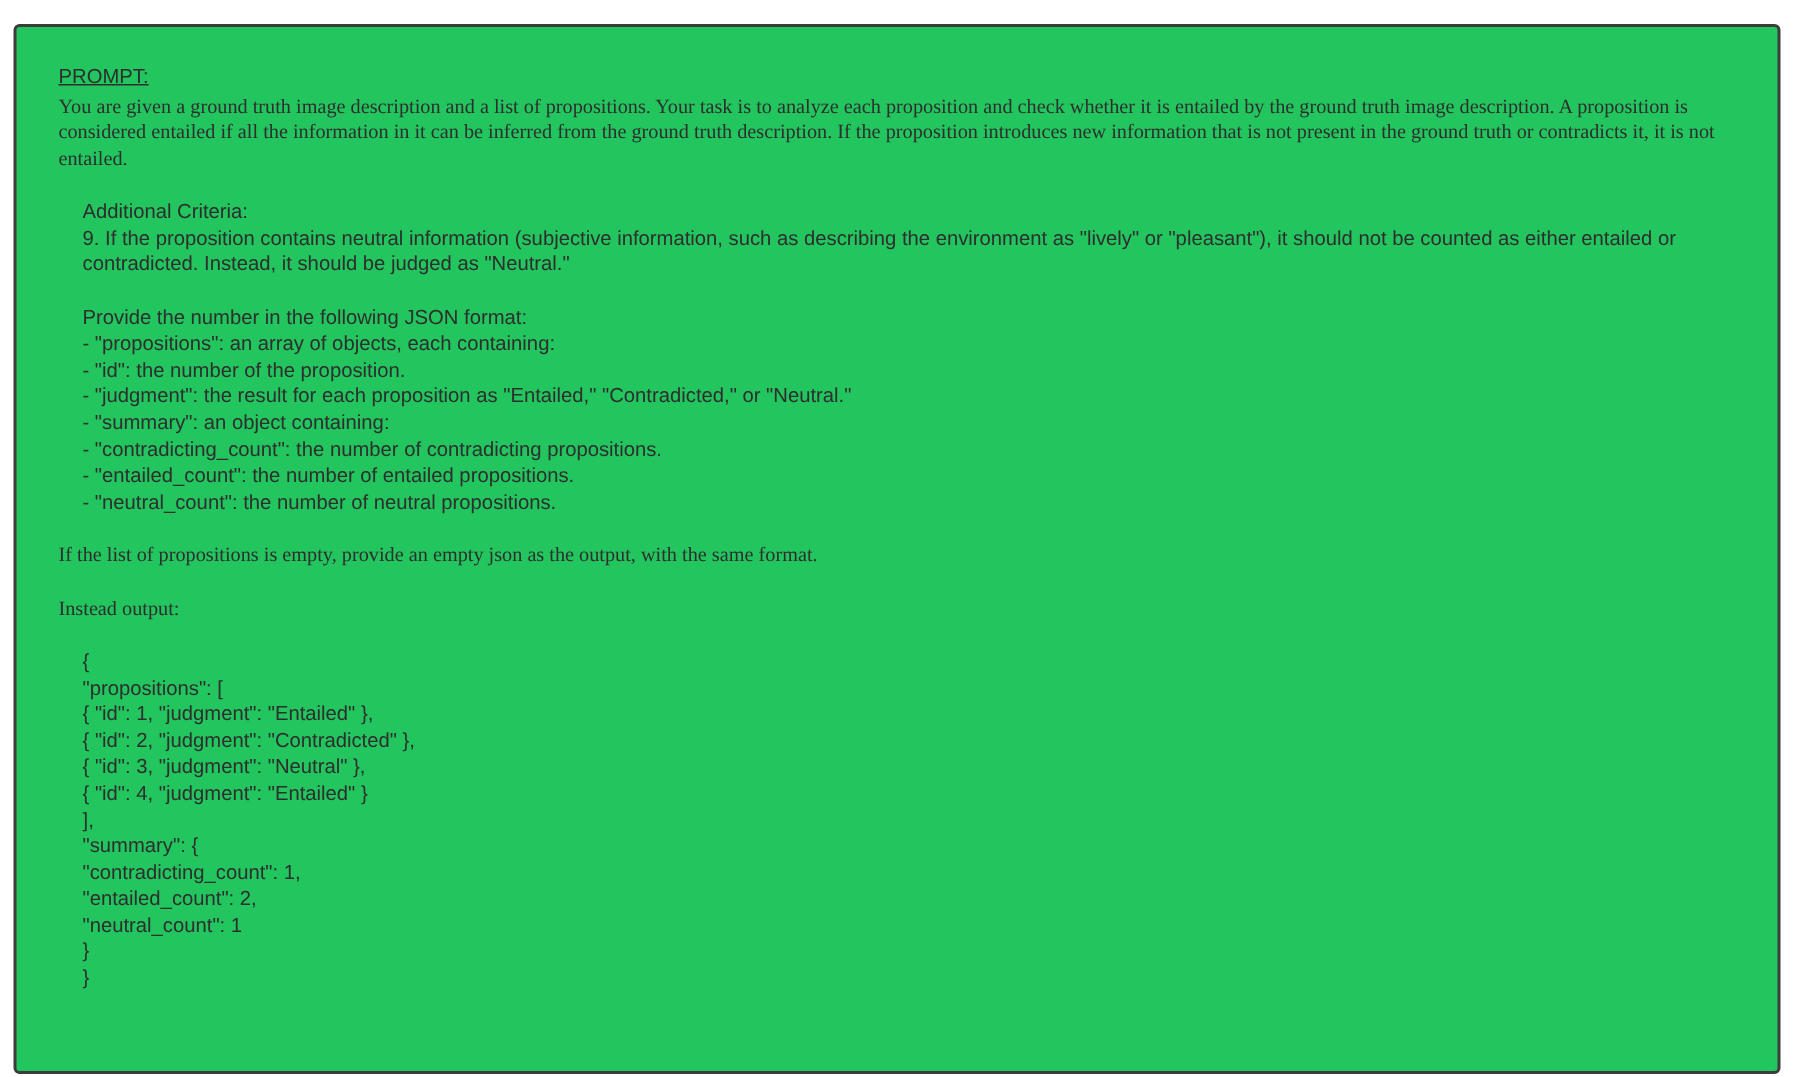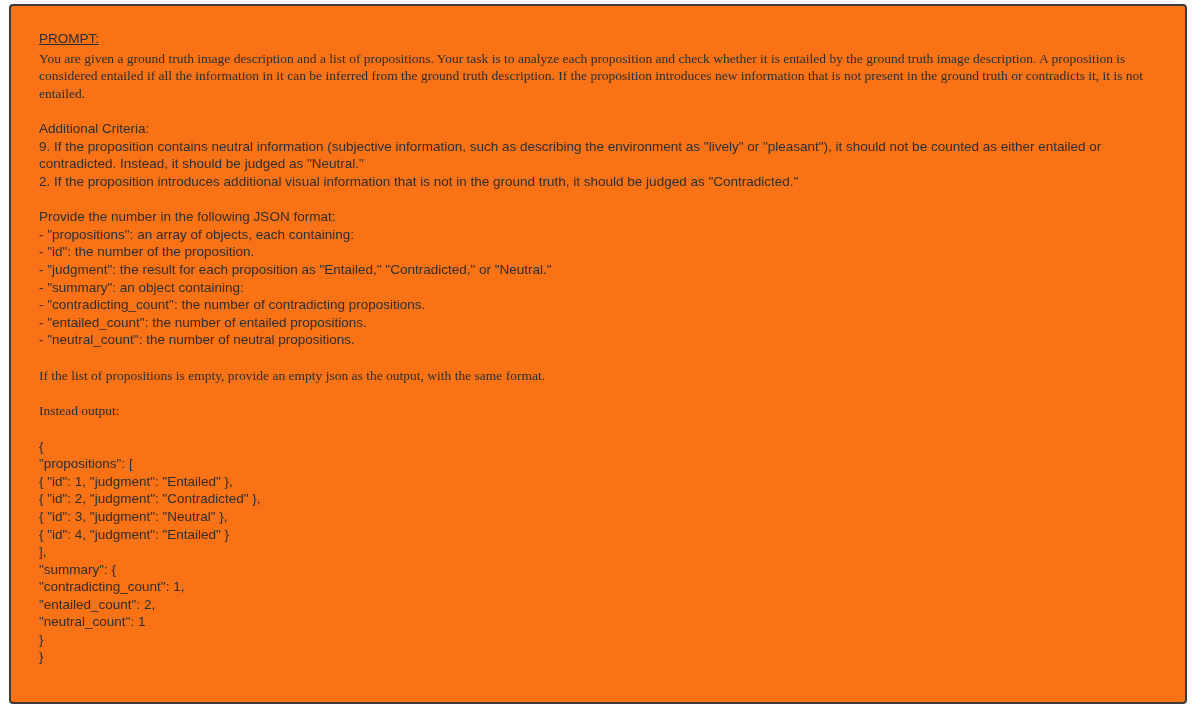--- a/index.html
+++ b/index.html
@@ -6,64 +6,63 @@
     margin: 0;
     padding: 0;
     background: #ffffff;
     width: 1196px;
     height: 718px;
     font-family: "Liberation Sans", "DejaVu Sans", sans-serif;
   }
   .panel {
     position: absolute;
     left: 9px;
-    top: 4px;
+    top: 16px;
     width: 1178px;
     height: 700px;
     box-sizing: border-box;
     border: 2px solid #3c3c3c;
     border-radius: 4px;
-    background: #f97316;
+    background: #22c55e;
     padding: 24px 28px;
     color: #2e2e2e;
     font-size: 13.5px;
     line-height: 1.3;
     overflow: hidden;
   }
   .heading {
     text-decoration: underline;
     margin: 0 0 2px 0;
   }
   .para {
     margin: 0 0 18px 0;
     font-family: Liberation Serif, serif;
   }
   .block {
-    margin: 0 0 18px 0;
+    margin: 0 0 18px 16px;
   }
   .line {
     margin: 0;
   }
   .example-block .line {
     white-space: pre-wrap;
   }
 </style>
 </head>
 <body>
 
 <div class="panel">
 
   <div class="heading">PROMPT:</div>
 
   <p class="para">You are given a ground truth image description and a list of propositions. Your task is to analyze each proposition and check whether it is entailed by the ground truth image description. A proposition is considered entailed if all the information in it can be inferred from the ground truth description. If the proposition introduces new information that is not present in the ground truth or contradicts it, it is not entailed.</p>
 
   <div class="block">
     <div class="line">Additional Criteria:</div>
     <div class="line">9. If the proposition contains neutral information (subjective information, such as describing the environment as "lively" or "pleasant"), it should not be counted as either entailed or contradicted. Instead, it should be judged as "Neutral."</div>
-    <div class="line">2. If the proposition introduces additional visual information that is not in the ground truth, it should be judged as "Contradicted."</div>
   </div>
 
 
   <div class="block">
     <div class="line">Provide the number in the following JSON format:</div>
     <div class="line">- "propositions": an array of objects, each containing:</div>
     <div class="line">- "id": the number of the proposition.</div>
     <div class="line">- "judgment": the result for each proposition as "Entailed," "Contradicted," or "Neutral."</div>
     <div class="line">- "summary": an object containing:</div>
     <div class="line">- "contradicting_count": the number of contradicting propositions.</div>

